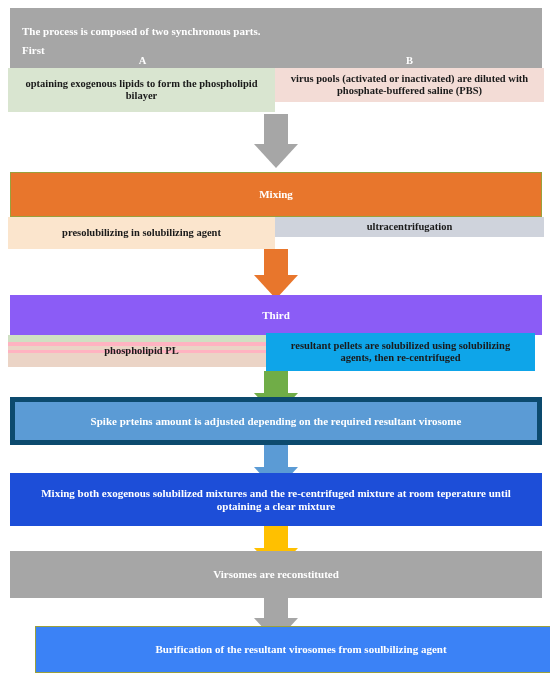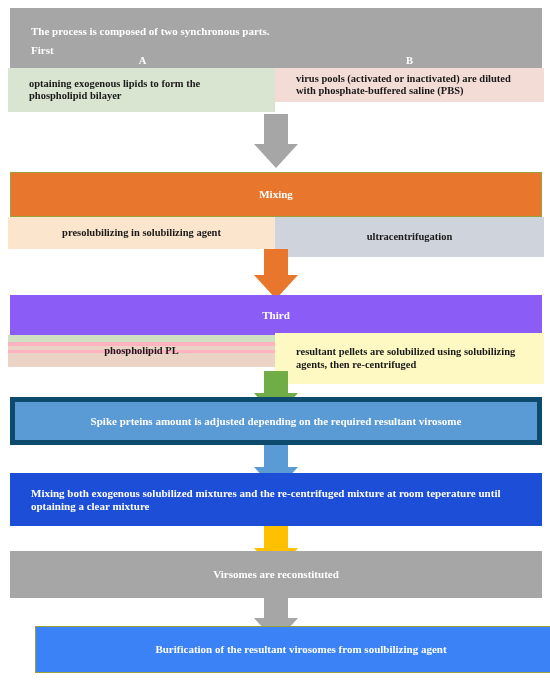--- a/index.html
+++ b/index.html
@@ -18,23 +18,24 @@
     overflow: hidden;
   }
 
   
   .box {
     position: absolute;
     box-sizing: border-box;
     display: flex;
     align-items: center;
     justify-content: center;
+    text-align: center;
     font-weight: bold;
     line-height: 1.15;
-    padding: 2px 21px;
+    padding: 2px 12px;
   }
 
   
   .banner {
     color: #ffffff;
     font-size: 11px;
   }
   .banner.tall {
     align-items: flex-start;
     padding-top: 8px;
@@ -111,41 +112,41 @@
     <div class="head" style="top:30px; border-top:24px solid #a6a6a6;"></div>
   </div>
 
   <div class="box banner outline-olive" style="left:10px; top:172px; width:532px; height:45px; background:#e8762c;">
     <span>Mixing</span>
   </div>
 
   <div class="box sub" style="left:8px; top:217px; width:267px; height:32px; background:#fbe5cd;">
     <span>presolubilizing in solubilizing agent</span>
   </div>
-  <div class="box sub" style="left:275px; top:217px; width:269px; height:40px; background:#cfd3dc;">
+  <div class="box sub" style="left:275px; top:217px; width:269px; height:20px; background:#cfd3dc;">
     <span>ultracentrifugation</span>
   </div>
 
   <div class="arrow" style="left:254px; top:249px; width:44px; height:50px;">
     <div class="shaft" style="width:24px; height:26px; background:#e8762c;"></div>
     <div class="head" style="top:26px; border-top:24px solid #e8762c;"></div>
   </div>
 
   <div class="box banner" style="left:10px; top:295px; width:532px; height:40px; background:#8b5cf6;">
     <span>Third</span>
   </div>
 
   <div class="box sub" style="left:8px; top:335px; width:267px; height:32px; background:#ebd4c6; position:absolute;">
     <div class="stripe" style="top:0; height:7px; background:#cfe0c3;"></div>
     <div class="stripe" style="top:7px; height:4px; background:#ffb3c1;"></div>
     <div class="stripe" style="top:15px; height:3px; background:#ffb3c1;"></div>
     <span style="position:relative;">phospholipid PL</span>
   </div>
 
-  <div class="box sub" style="left:275px; top:333px; width:269px; height:51px; background:#fef9c3;">
+  <div class="box sub" style="left:266px; top:333px; width:269px; height:38px; background:#0ea5e9;">
     <span>resultant pellets are solubilized using solubilizing agents, then re-centrifuged</span>
   </div>
 
   <div class="arrow" style="left:254px; top:371px; width:44px; height:46px;">
     <div class="shaft" style="width:24px; height:22px; background:#70ad47;"></div>
     <div class="head" style="top:22px; border-top:24px solid #70ad47;"></div>
   </div>
 
   <div class="box banner outline-blue" style="left:10px; top:397px; width:532px; height:48px; background:#5b9bd5;">
     <span>Spike prteins amount is adjusted depending on the required resultant virosome</span>

